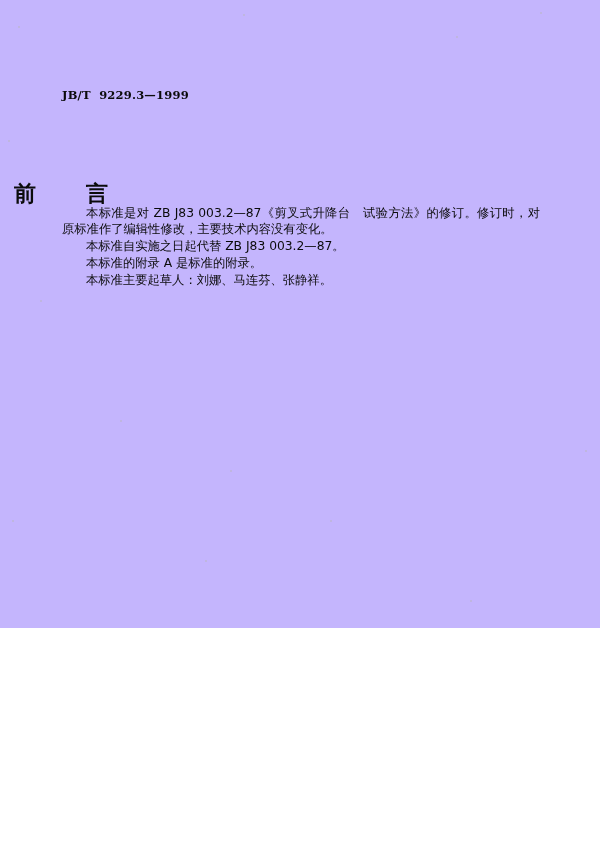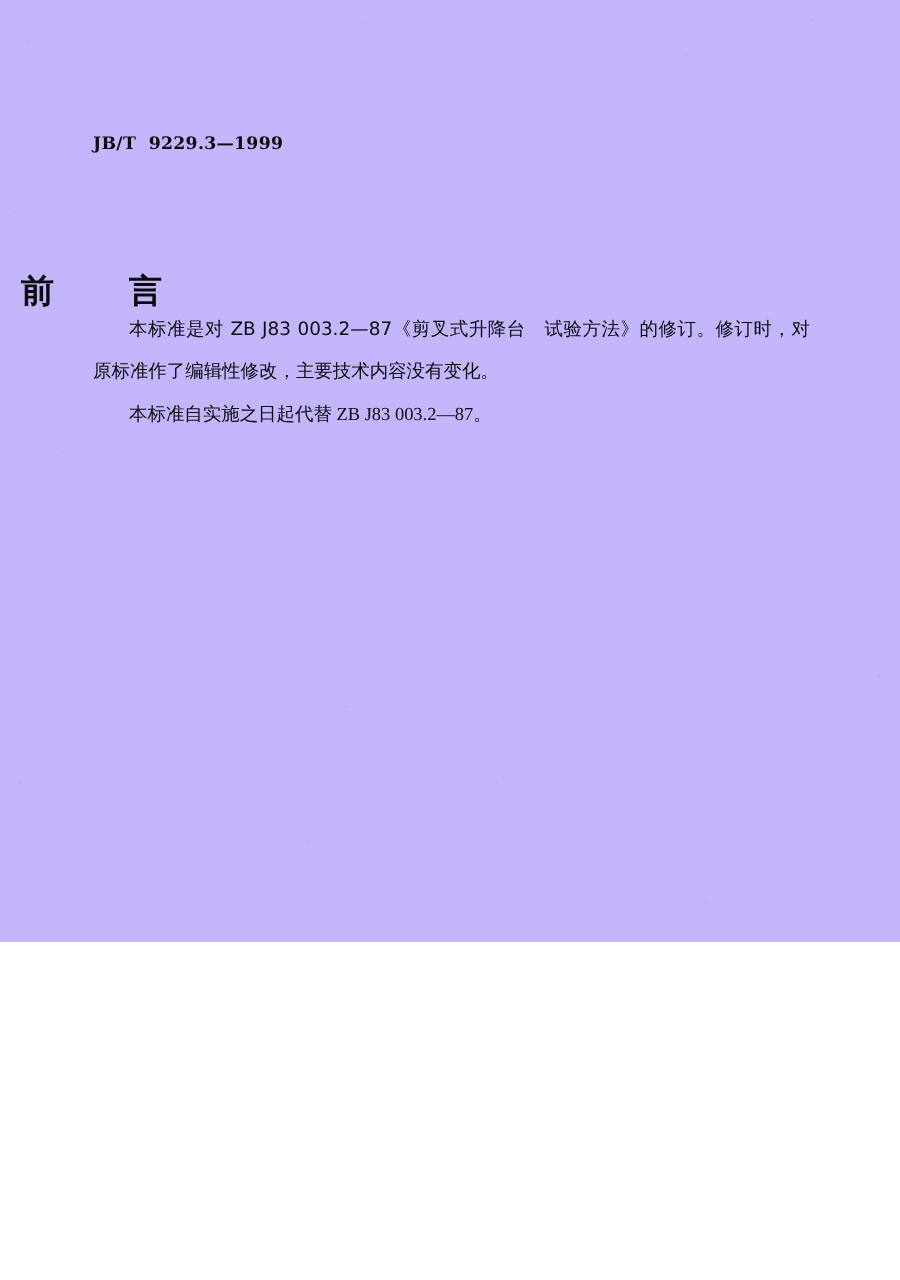--- a/index.html
+++ b/index.html
@@ -46,31 +46,30 @@
     margin-top: 12px;
   }
   .body-block {
     position: absolute;
     left: 62px;
     top: 205px;
     width: 478px;
   }
   .para {
     font-size: 12.3px;
-    line-height: 28px;
+    line-height: 16px;
     text-align: justify;
     margin: 0;
     font-family: "DejaVu Sans", "Liberation Sans", sans-serif;
   }
   .para.indent {
     text-indent: 24px;
   }
   .para + .para {
     margin-top: 1px;
-    font-family: Liberation Serif, serif;
   }
   .page-number {
     position: absolute;
     left: 62px;
     top: 795px;
     font-size: 11.5px;
     font-family: Liberation Sans, sans-serif;
   }
 </style>
 </head>
@@ -97,17 +96,19 @@
   <div class="speck" style="left:12px;  top:520px; width:2px; height:2px;"></div>
   <div class="speck" style="left:205px; top:560px; width:2px; height:2px;"></div>
 
   <div class="std-number">JB/T  9229.3—1999</div>
 
   <div class="doc-title">前　言</div>
 
   <div class="body-block">
     <p class="para indent">本标准是对 ZB J83 003.2—87《剪叉式升降台　试验方法》的修订。修订时，对原标准作了编辑性修改，主要技术内容没有变化。</p>
     <p class="para indent">本标准自实施之日起代替 ZB J83 003.2—87。</p>
+    <p class="para indent">本标准的附录 A 是标准的附录。</p>
+    <p class="para indent">本标准主要起草人：刘娜、马连芬、张静祥。</p>
   </div>
 
   <div class="page-number">18</div>
 
 </div>
 
 </body></html>

